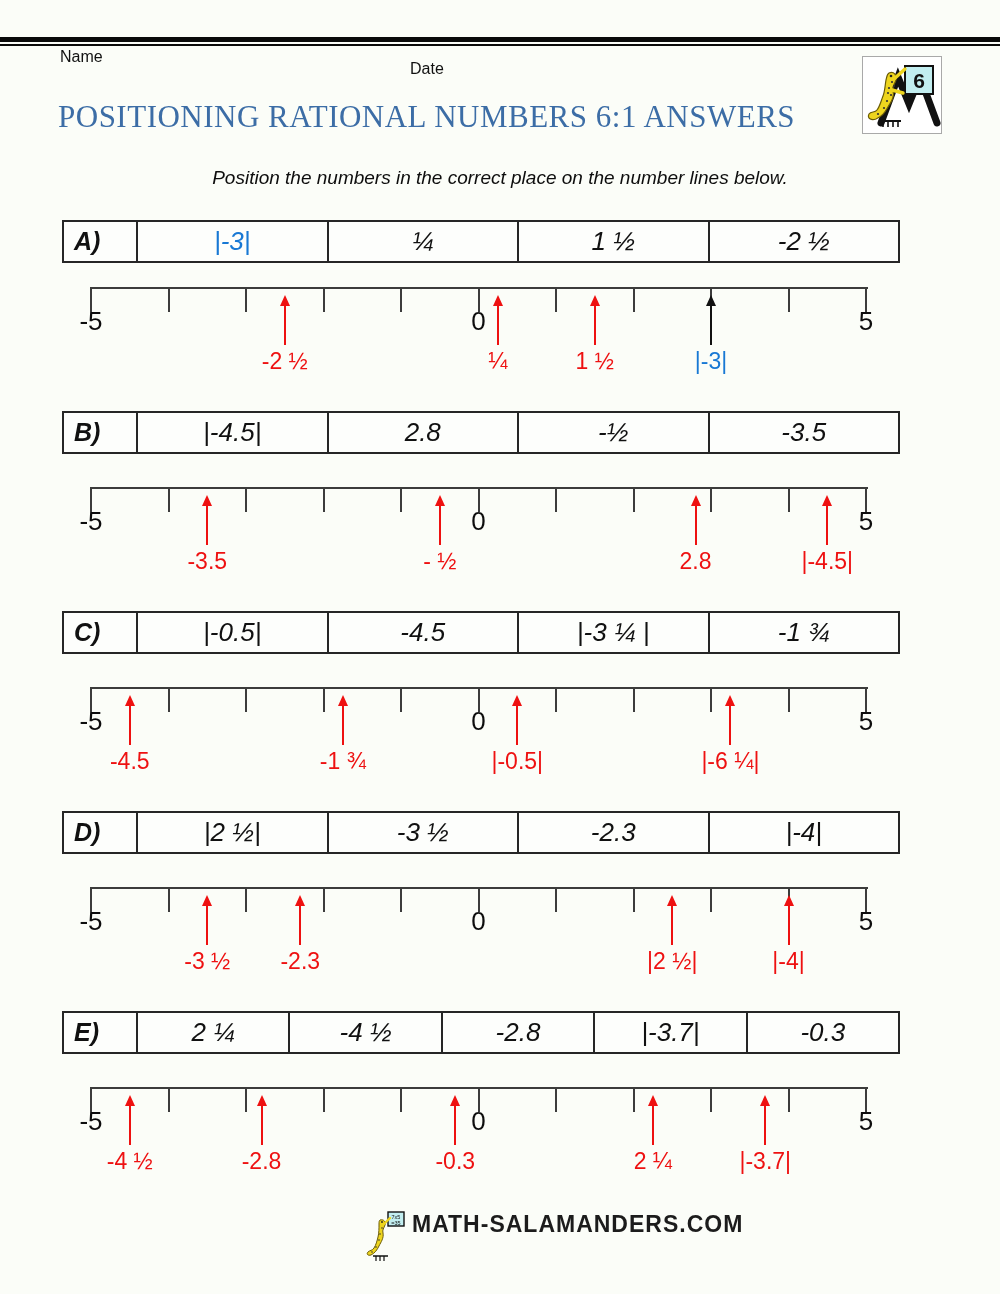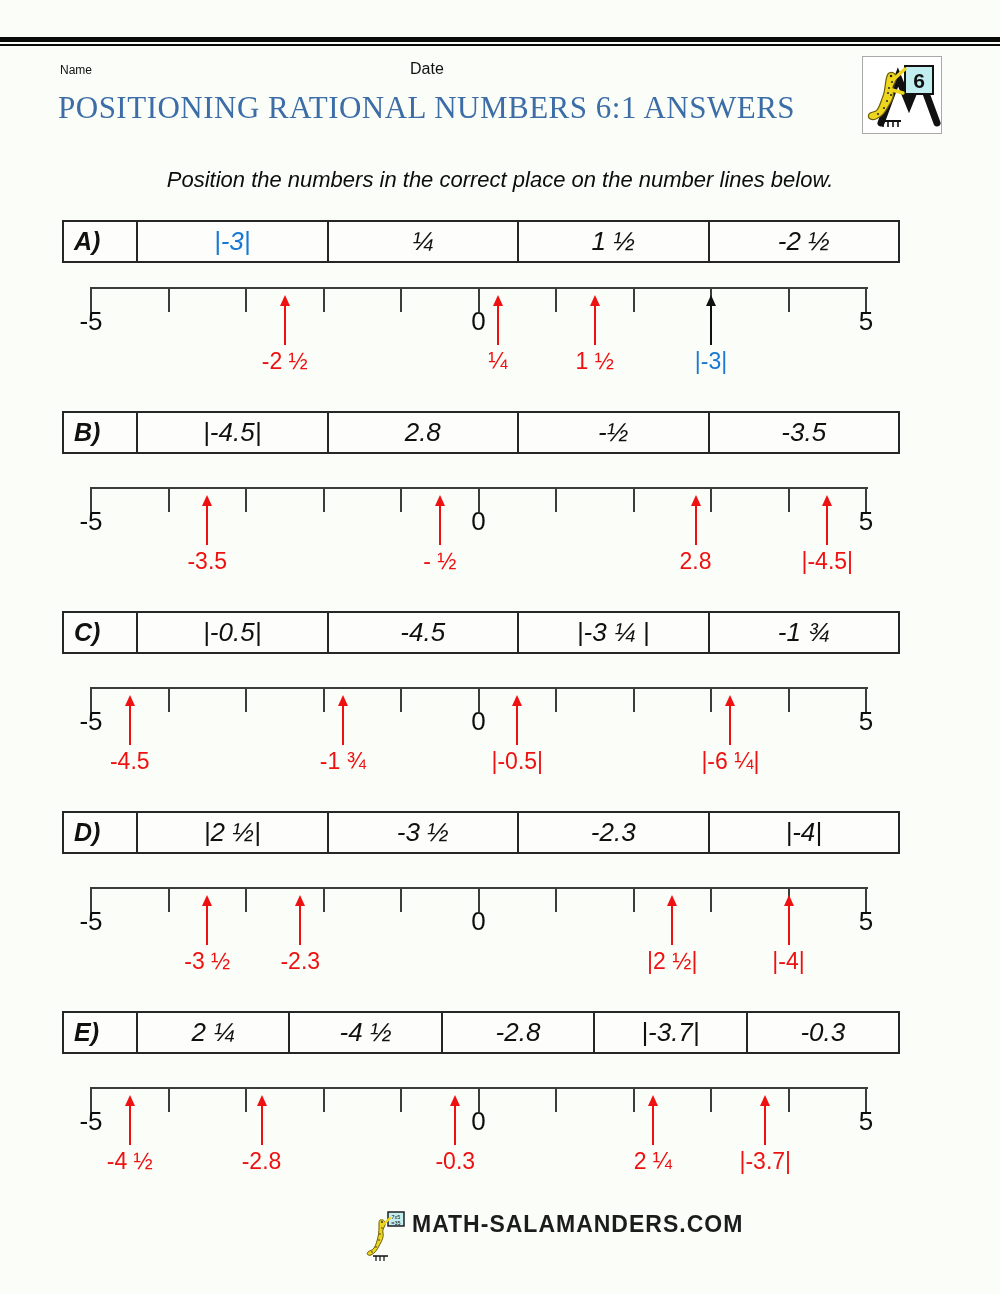--- a/index.html
+++ b/index.html
@@ -3,30 +3,30 @@
 <meta charset="utf-8">
 <style>
   html,body{margin:0;padding:0;}
   .page{
     position:relative; width:1000px; height:1294px;
     background:#fbfdf8; overflow:hidden;
     font-family:"Liberation Sans", sans-serif; color:#111;
   }
   .toprule-thick{position:absolute;left:0;top:37px;width:1000px;height:5px;background:#0a0a0a;}
   .toprule-thin{position:absolute;left:0;top:44px;width:1000px;height:2px;background:#0a0a0a;}
-  .name-label{position:absolute;left:60px;top:63px;font-size:12px;text-align:right;}
+  .name-label{position:absolute;left:60px;top:48px;font-size:16px;text-align:right;}
   .date-label{position:absolute;left:410px;top:60px;font-size:16px;}
   .page-title{
-    position:absolute;left:58px;top:90px;
+    position:absolute;left:58px;top:99px;
     font-family:"Liberation Serif", serif;
     font-size:31px; letter-spacing:0.5px; color:#3c6da6;
   }
   .instruction{
     position:absolute;left:0;right:0;top:167px;text-align:center;
-    font-style:italic;font-size:22px;color:#0d0d0d;
+    font-style:italic;font-size:19px;color:#0d0d0d;
   }
   .logo-box{
     position:absolute;left:862px;top:56px;width:80px;height:78px;
     background:#ffffff;border:1px solid #a9a9a9;box-sizing:border-box;
   }
   
   .section-table{
     position:absolute;left:62px;width:838px;height:43px;
     display:flex;box-sizing:border-box;border:2px solid #262626;background:#fdfefc;
   }

